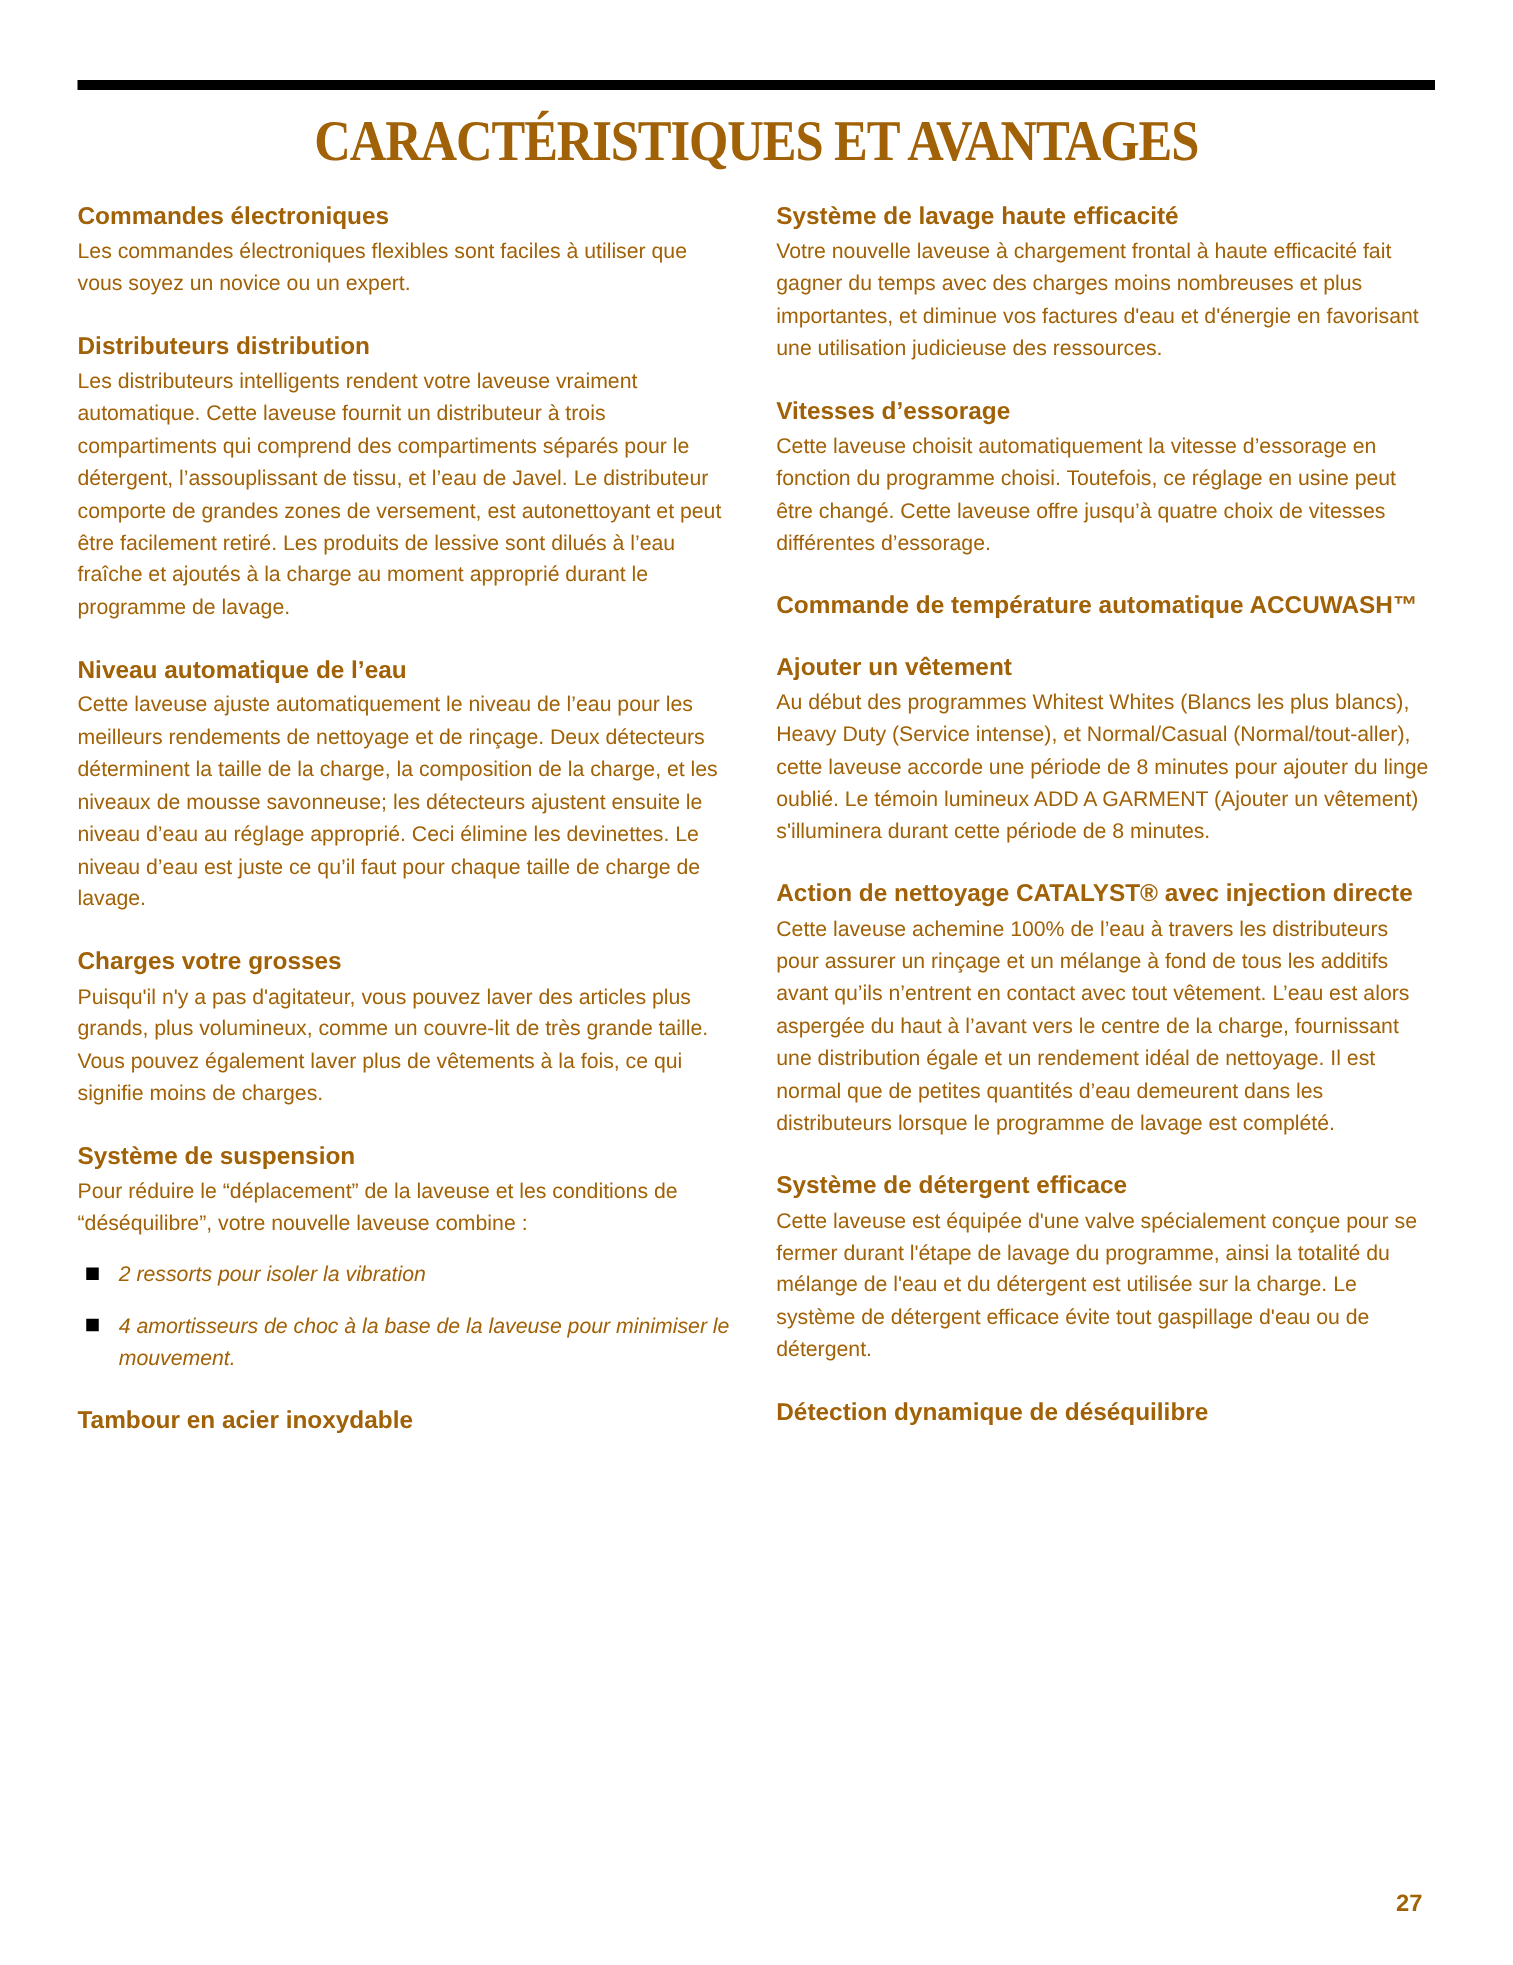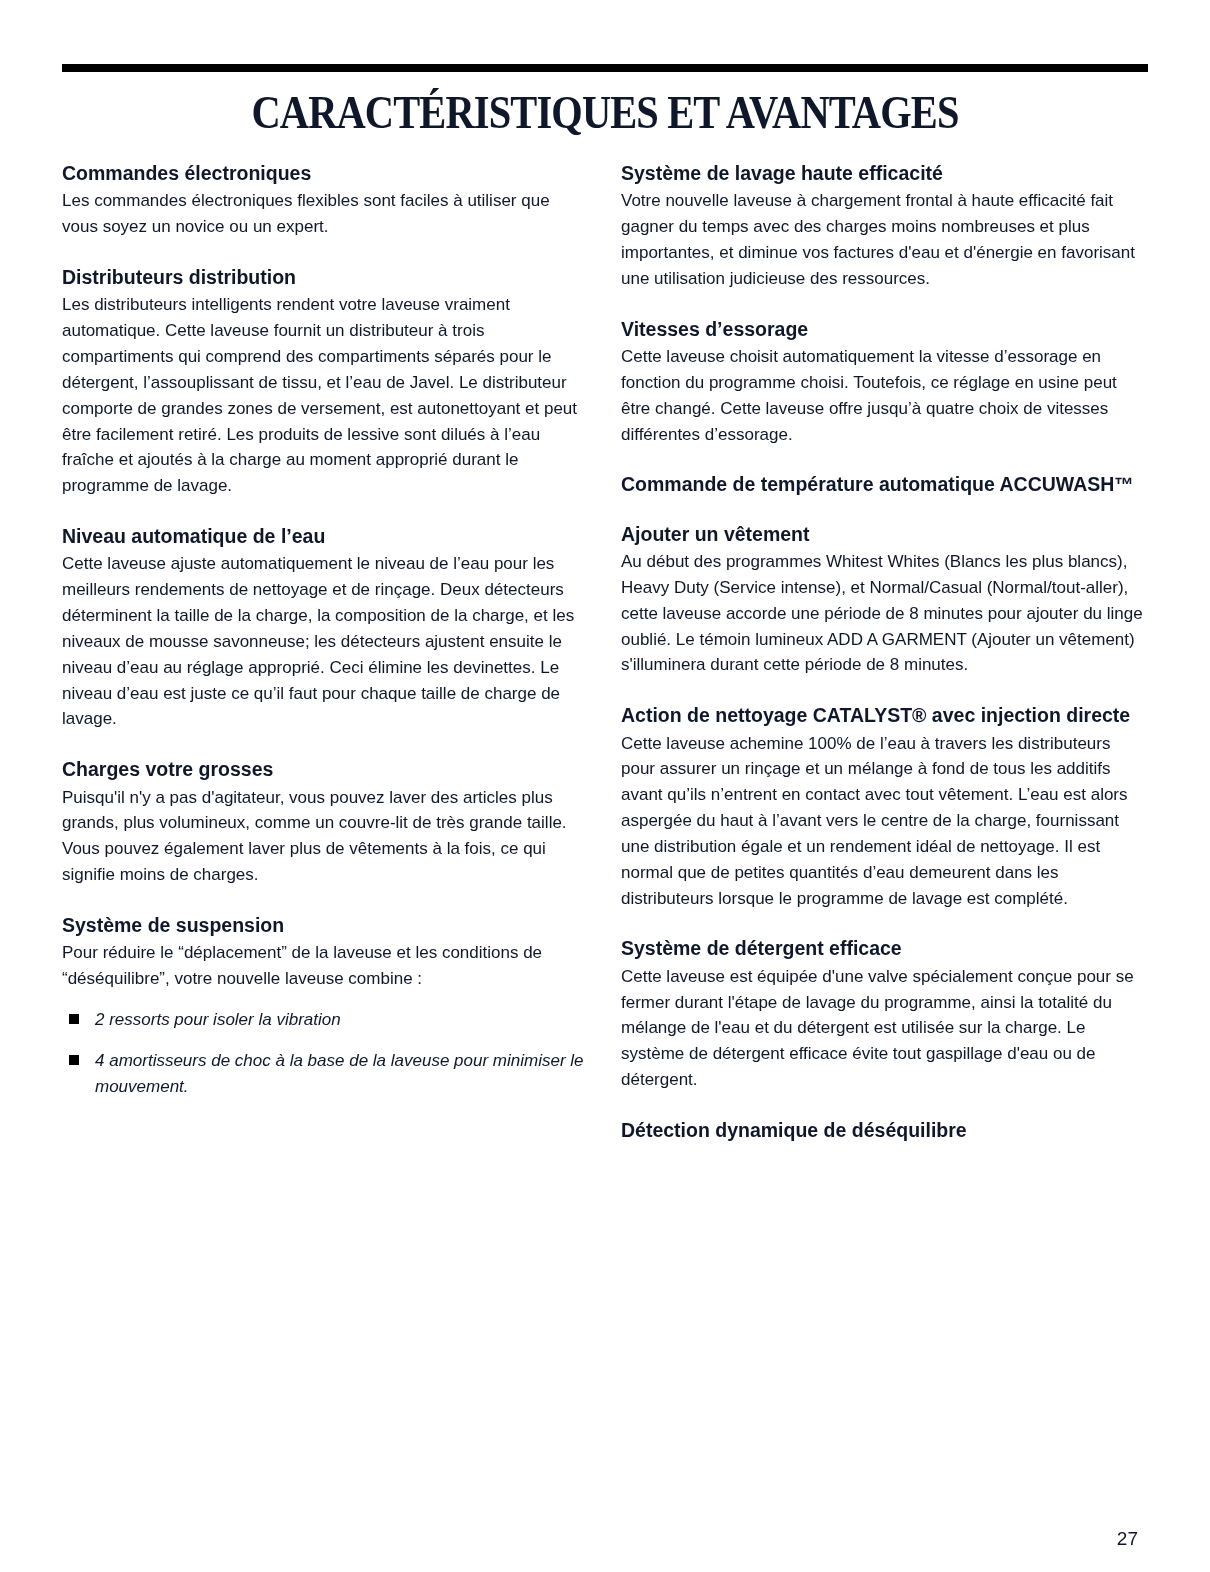--- a/index.html
+++ b/index.html
@@ -6,21 +6,21 @@
     margin: 0;
     padding: 0;
     background: #ffffff;
   }
   .page {
     position: relative;
     width: 1210px;
     height: 1572px;
     background: #ffffff;
     font-family: "Liberation Sans", sans-serif;
-    color: #0f172a;
+    color: #a16207;
     box-sizing: border-box;
     padding: 0 62px;
     overflow: hidden;
   }
   .top-rule {
     margin-top: 64px;
     height: 8px;
     background: #000000;
     width: 100%;
   }
@@ -75,23 +75,23 @@
   .sq {
     flex: none;
     width: 10px;
     height: 10px;
     margin-top: 7px;
     background: #000000;
   }
   .page-number {
     position: absolute;
     right: 72px;
-    bottom: 22px;
+    bottom: 37px;
     font-size: 19px;
-    font-weight: normal;
+    font-weight: bold;
   }
 </style>
 </head>
 <body>
 
 <div class="page">
   <div class="top-rule"></div>
   <h1 class="page-title">CARACTÉRISTIQUES ET AVANTAGES</h1>
 
   <div class="columns">
@@ -126,20 +126,21 @@
             <span>2 ressorts pour isoler la vibration</span>
           </li>
           <li>
             <span class="sq"></span>
             <span>4 amortisseurs de choc à la base de la laveuse pour minimiser le mouvement.</span>
           </li>
         </ul>
       </section>
 
       <section class="feature">
+        <h2 class="feature-heading">Tambour en acier inoxydable</h2>
       </section>
     </div>
 
     <div class="col">
       <section class="feature">
         <h2 class="feature-heading">Système de lavage haute efficacité</h2>
         <p class="feature-body">Votre nouvelle laveuse à chargement frontal à haute efficacité fait gagner du temps avec des charges moins nombreuses et plus importantes, et diminue vos factures d'eau et d'énergie en favorisant une utilisation judicieuse des ressources.</p>
       </section>
 
       <section class="feature">

